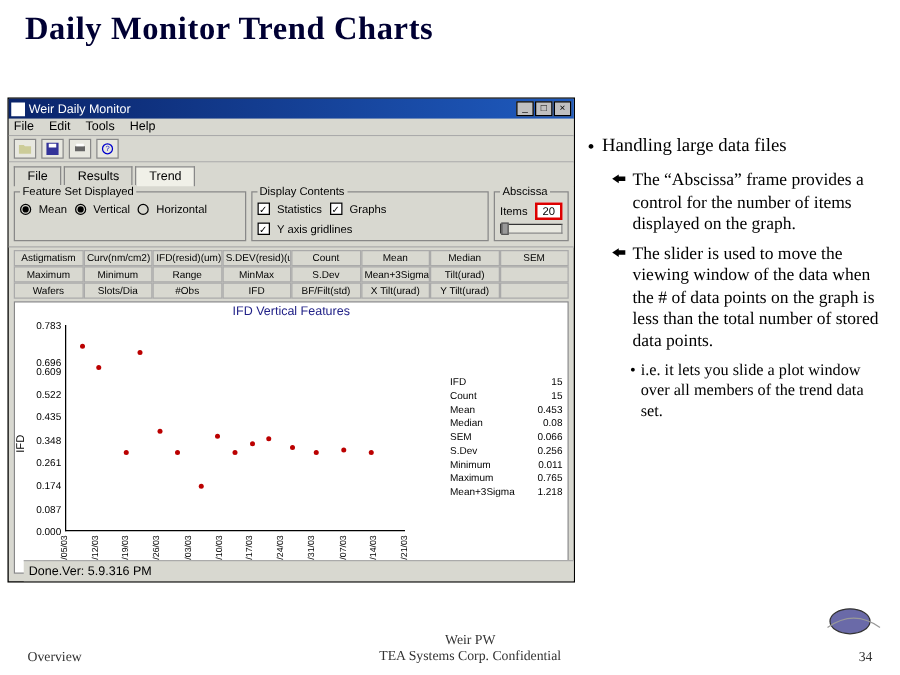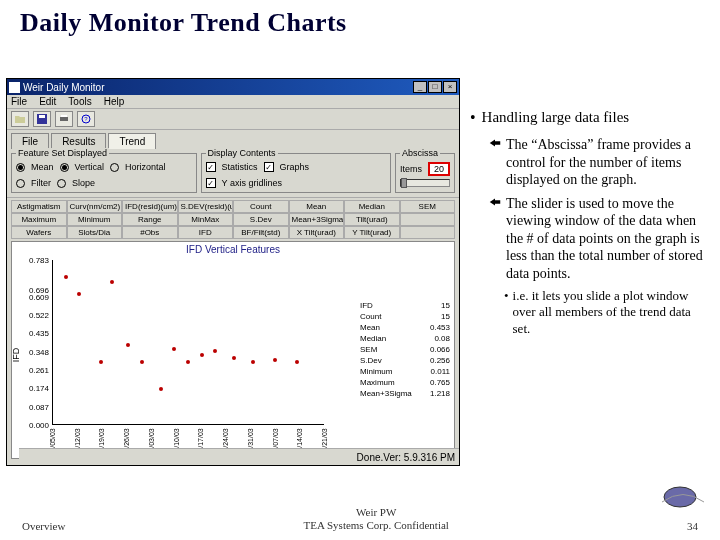--- a/index.html
+++ b/index.html
@@ -36,21 +36,21 @@
   .plot { position:absolute; top:18px; left:40px; width:272px; height:165px; }
   .y-tick { position:absolute; left:-35px; width:32px; text-align:right; font-size:8px; }
   .x-tick { position:absolute; bottom:-10px; width:24px; text-align:center; font-size:7px; transform:rotate(-90deg); transform-origin:center; }
   .y-axis-line { position:absolute; left:0; top:0; bottom:0; width:1px; background:#000; }
   .x-axis-line { position:absolute; left:0; right:0; bottom:0; height:1px; background:#000; }
   .dot { position:absolute; width:4px; height:4px; border-radius:50%; background:#b00; }
   .axis-label-y { position:absolute; left:2px; top:50%; transform:rotate(-90deg) translateY(-50%); font-size:9px; }
   .axis-label-x { position:absolute; left:50%; bottom:2px; transform:translateX(-50%); font-size:9px; }
   .stats-side { position:absolute; top:58px; right:4px; width:90px; font-size:8px; line-height:11px; }
   .stats-side div { display:flex; justify-content:space-between; }
-  .statusbar { position:absolute; bottom:0; left:12px; right:0; height:17px; border-top:1px solid #aaa; background:#d8d8d0; display:flex; align-items:center; justify-content:flex-end; padding:0 4px; font-size:10px; }
+  .statusbar { position:absolute; bottom:0; left:12px; right:0; height:17px; border-top:1px solid #aaa; background:#d8d8d0; display:flex; align-items:center; justify-content:flex-start; padding:0 4px; font-size:10px; }
   .right-col { position:absolute; top:108px; left:470px; width:236px; font-size:15px; line-height:1.25; }
   .bullet-main { display:flex; gap:6px; margin-bottom:8px; }
   .bullet-main .dot-b { font-size:16px; }
   .sub-bullet { display:flex; gap:4px; margin-left:18px; margin-bottom:6px; font-size:14px; }
   .hand { width:14px; height:14px; flex-shrink:0; }
   .sub-sub { margin-left:34px; font-size:13px; display:flex; gap:4px; }
   .footer { position:absolute; bottom:8px; left:0; right:0; display:flex; justify-content:space-between; align-items:flex-end; padding:0 22px; font-size:11px; color:#333; }
   .footer-center { text-align:center; line-height:1.2; }
   .logo { position:absolute; bottom:28px; right:14px; width:46px; height:30px; }
 </style>
@@ -110,26 +110,20 @@
   <div class="panel">
     <div class="groupbox" style="width:190px">
       <span class="leg">Feature Set Displayed</span>
       <div class="radio-row">
           <span class="radio sel"></span>
           <span>Mean</span>
         <span class="radio sel"></span>
           <span>Vertical</span>
         <span class="radio"></span>
           <span>Horizontal</span>
-        </div>
-      <div class="radio-row">
-          <span class="radio"></span>
-          <span>Filter</span>
-        <span class="radio"></span>
-          <span>Slope</span>
         </div>
     </div>
     <div class="groupbox" style="width:195px">
       <span class="leg">Display Contents</span>
       <div class="radio-row">
           <span class="chk sel"></span>
           <span>Statistics</span>
         <span class="chk sel"></span>
           <span>Graphs</span>
         </div>

